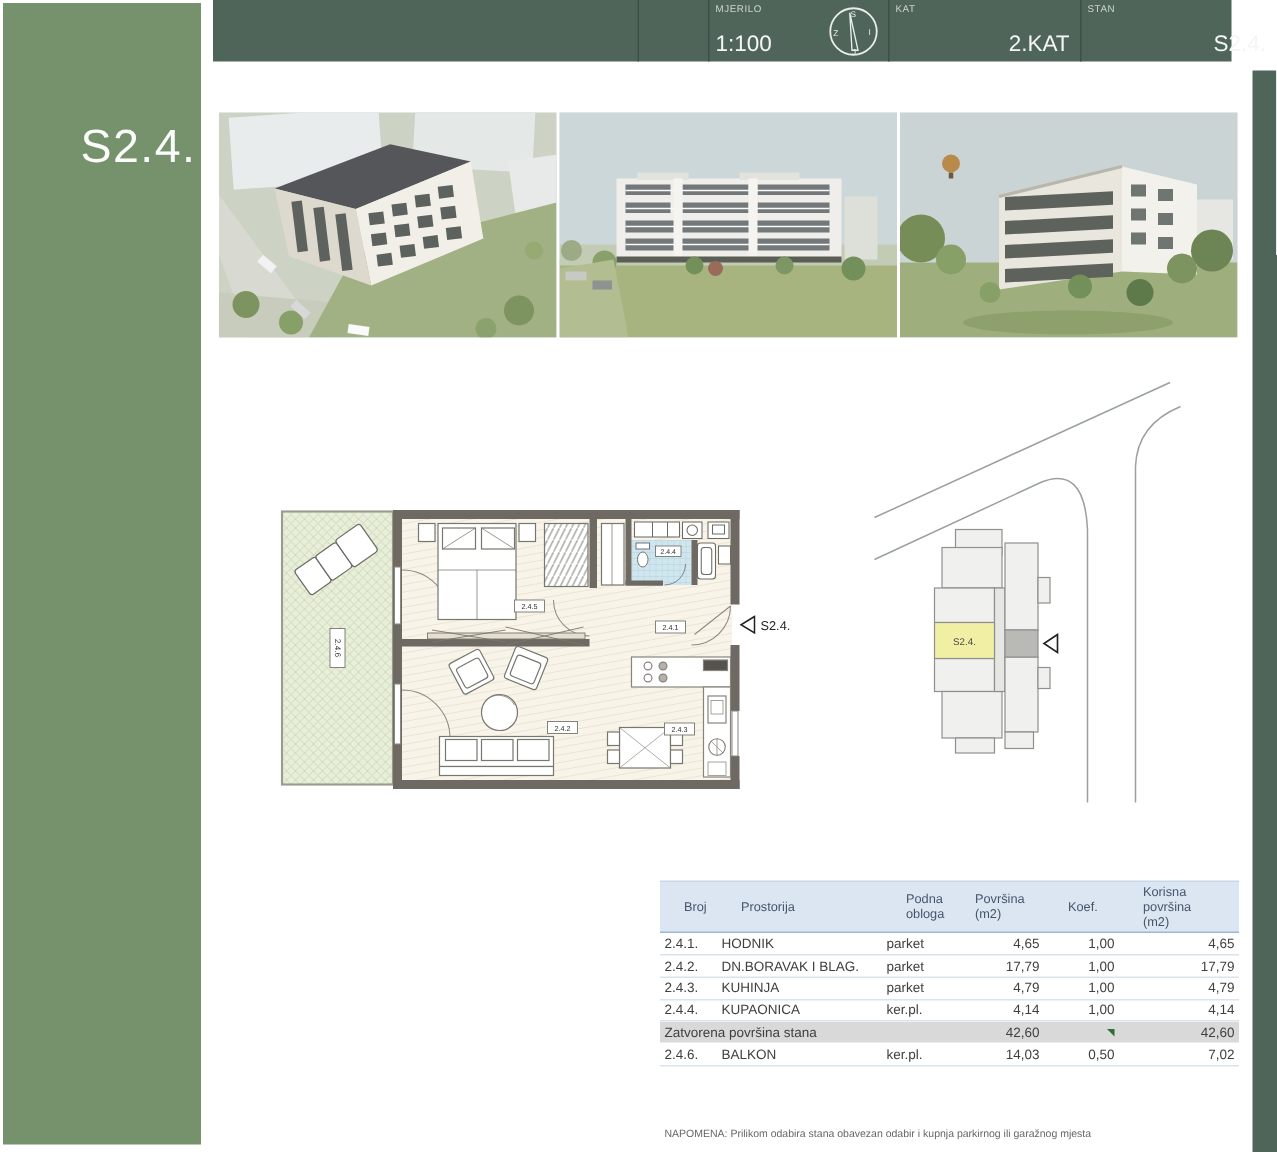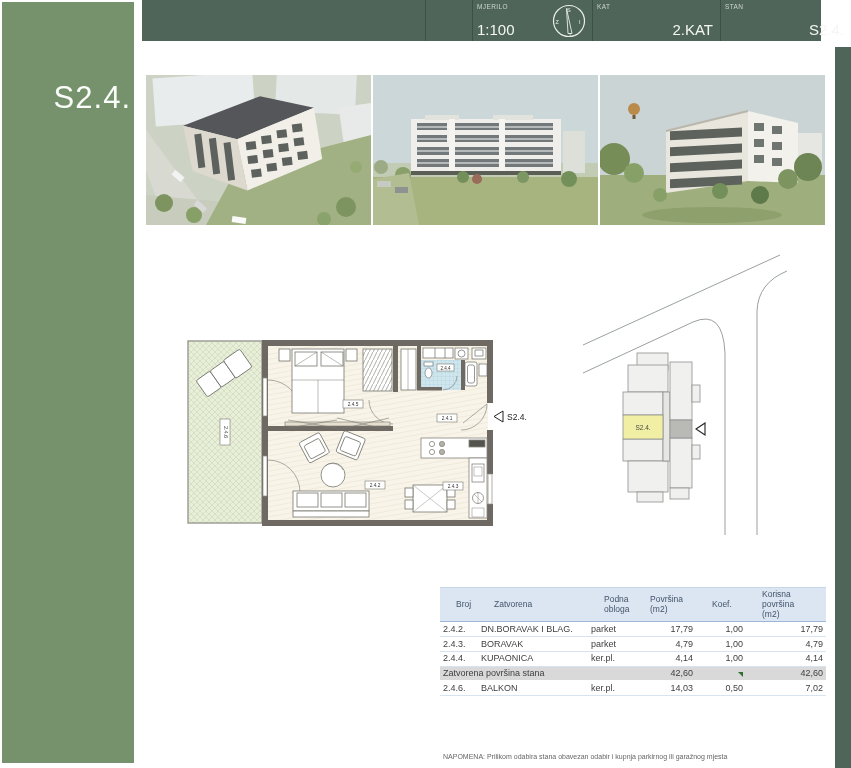--- a/index.html
+++ b/index.html
@@ -402,39 +402,47 @@
       <col style="width:38px">
         <col style="width:110px">
         <col style="width:46px">
       <col style="width:62px">
         <col style="width:50px">
         <col style="width:80px">
     </colgroup>
     <thead>
       <tr>
         <th>Broj</th>
-        <th>Zatvorena</th>
+        <th>Prostorija</th>
         <th>Podna obloga</th>
         <th>Površina (m2)</th>
         <th>Koef.</th>
         <th>Korisna površina (m2)</th>
       </tr>
     </thead>
     <tbody>
+      <tr>
+        <td>2.4.1.</td>
+        <td>HODNIK</td>
+        <td>parket</td>
+        <td class="num">4,65</td>
+        <td class="num">1,00</td>
+        <td class="num">4,65</td>
+      </tr>
       <tr>
         <td>2.4.2.</td>
         <td>DN.BORAVAK I BLAG.</td>
         <td>parket</td>
         <td class="num">17,79</td>
         <td class="num">1,00</td>
         <td class="num">17,79</td>
       </tr>
       <tr>
         <td>2.4.3.</td>
-        <td>BORAVAK</td>
+        <td>KUHINJA</td>
         <td>parket</td>
         <td class="num">4,79</td>
         <td class="num">1,00</td>
         <td class="num">4,79</td>
       </tr>
       <tr>
         <td>2.4.4.</td>
         <td>KUPAONICA</td>
         <td>ker.pl.</td>
         <td class="num">4,14</td>

